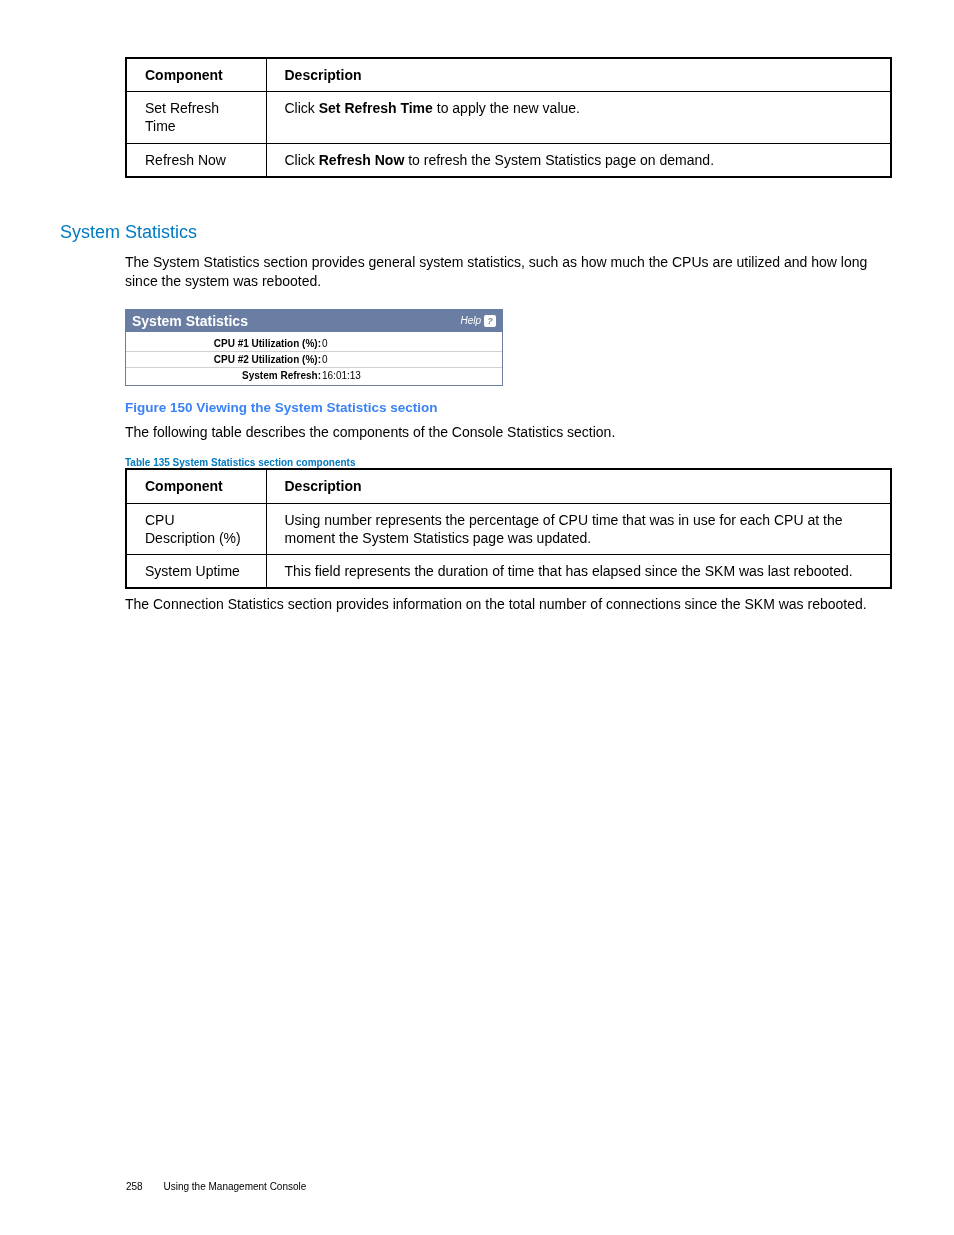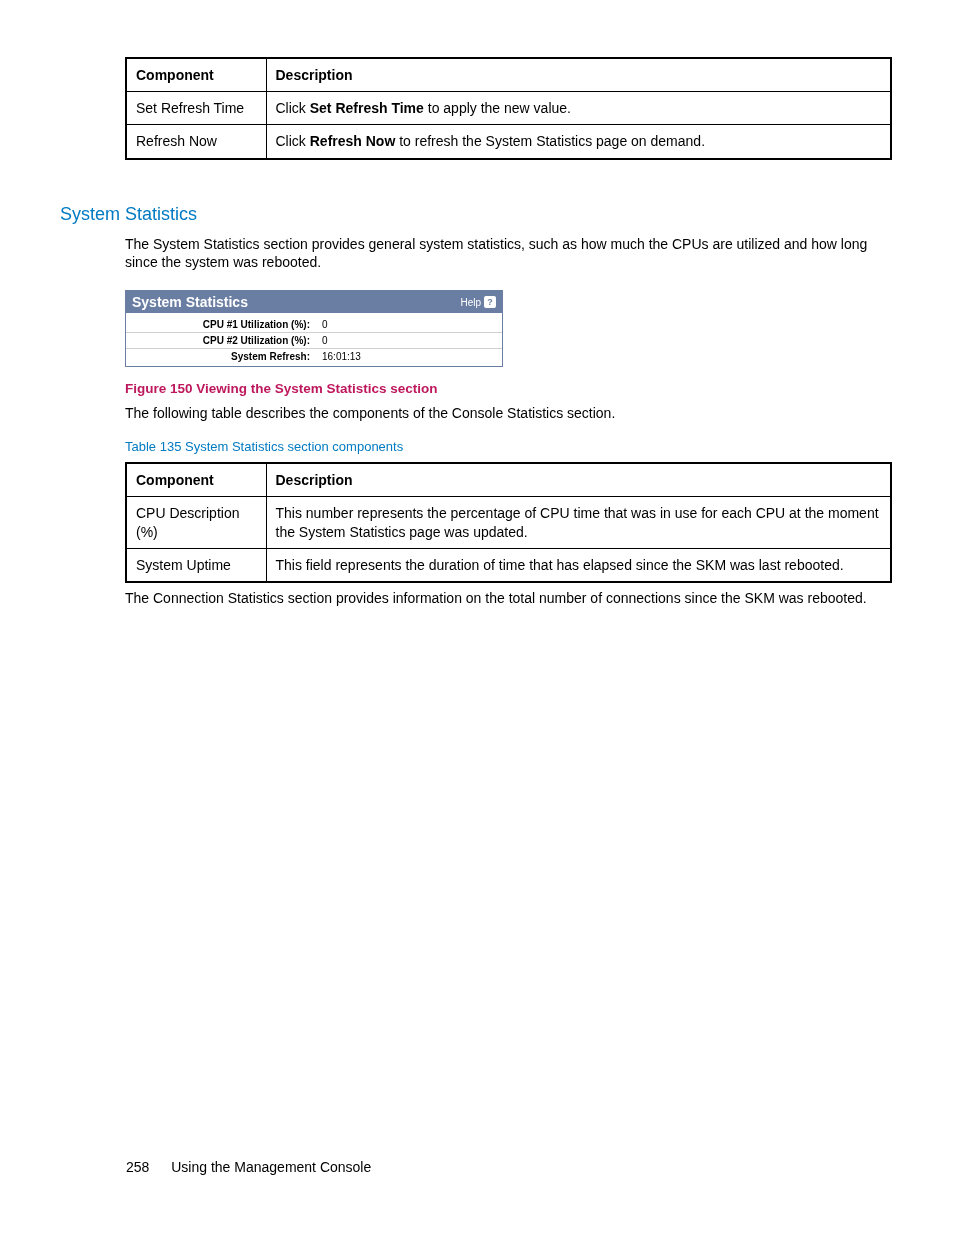--- a/index.html
+++ b/index.html
@@ -14,21 +14,21 @@
   }
   .content { margin-left: 65px; }
   table.doc-table {
     width: 100%;
     border-collapse: collapse;
     border: 2px solid #000;
     font-size: 14px;
   }
   table.doc-table th, table.doc-table td {
     border: 1px solid #000;
-    padding: 7px 9px;
+    padding: 7px 18px;
     text-align: left;
     vertical-align: top;
     font-weight: normal;
     line-height: 1.3;
   }
   table.doc-table th { font-weight: bold; }
   table.doc-table .col1 { width: 140px; }
   h2.sec-heading {
     color: #007ac2;
     font-size: 18px;
@@ -50,61 +50,61 @@
   .widget-header {
     background: #6a7ea3;
     color: #fff;
     font-weight: bold;
     font-size: 14px;
     padding: 3px 6px;
     display: flex;
     justify-content: space-between;
     align-items: center;
   }
-  .widget-header .help { font-size: 10px; font-weight: normal; display: flex; align-items: center; gap: 3px; }
+  .widget-header .help { font-size: 10px; font-weight: normal; display: flex; align-items: center; gap: 3px; font-style: italic; }
   .widget-header .help-icon {
     display: inline-block;
     width: 12px; height: 12px;
     background: #fff; color: #6a7ea3;
     border-radius: 2px;
     font-size: 9px; font-weight: bold;
     text-align: center; line-height: 12px;
   }
   .widget-body { padding: 4px 0 2px 0; }
   .widget-row {
     display: flex;
     border-bottom: 1px solid #d0d0d0;
     padding: 2px 6px;
   }
   .widget-row:last-child { border-bottom: none; }
   .widget-label {
     flex: 0 0 190px;
     text-align: right;
     font-weight: bold;
     font-size: 10px;
-    padding-right: 12px;
+    padding-right: 1px;
   }
   .widget-value { font-size: 10px; }
   .fig-caption {
-    color: #be185d;
+    color: #3b82f6;
     font-weight: bold;
     font-size: 13.5px;
     margin: 12px 0 8px 0;
   }
   .tbl-caption {
     color: #007ac2;
-    font-weight: normal;
-    font-size: 13px;
-    margin: 16px 0 8px 0;
+    font-weight: bold;
+    font-size: 10px;
+    margin: 16px 0 0 0;
   }
   .footer {
     position: absolute;
     left: 126px;
-    bottom: 60px;
-    font-size: 14px;
+    bottom: 43px;
+    font-size: 10px;
   }
   .footer .pg { margin-right: 18px; }
   .table1-wrap { margin-left: 0; }
   strong { font-weight: bold; }
 </style>
 </head>
 <body>
 
 <div class="content">
 
@@ -167,21 +167,21 @@
   <table class="doc-table">
     <thead>
       <tr>
         <th class="col1">Component</th>
         <th>Description</th>
       </tr>
     </thead>
     <tbody>
       <tr>
         <td class="col1">CPU Description (%)</td>
-        <td>This number represents the percentage of CPU time that was in use for each CPU at the moment the System Statistics page was updated.</td>
+        <td>Using number represents the percentage of CPU time that was in use for each CPU at the moment the System Statistics page was updated.</td>
       </tr>
       <tr>
         <td class="col1">System Uptime</td>
         <td>This field represents the duration of time that has elapsed since the SKM was last rebooted.</td>
       </tr>
     </tbody>
   </table>
 
   <p class="para">The Connection Statistics section provides information on the total number of connections since the SKM was rebooted.</p>
 

